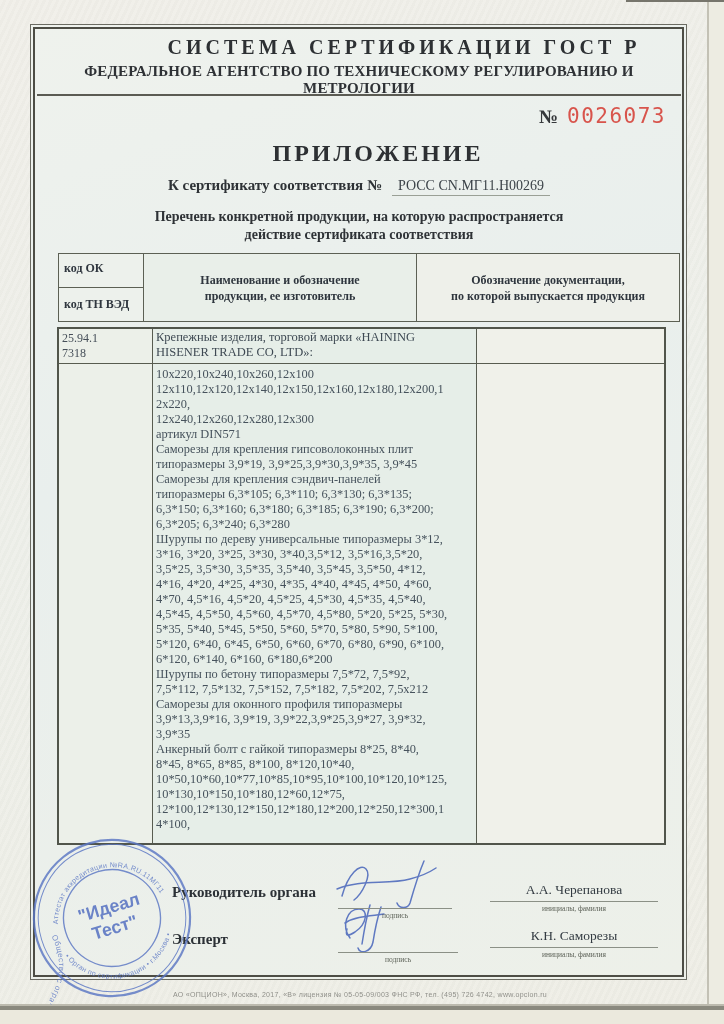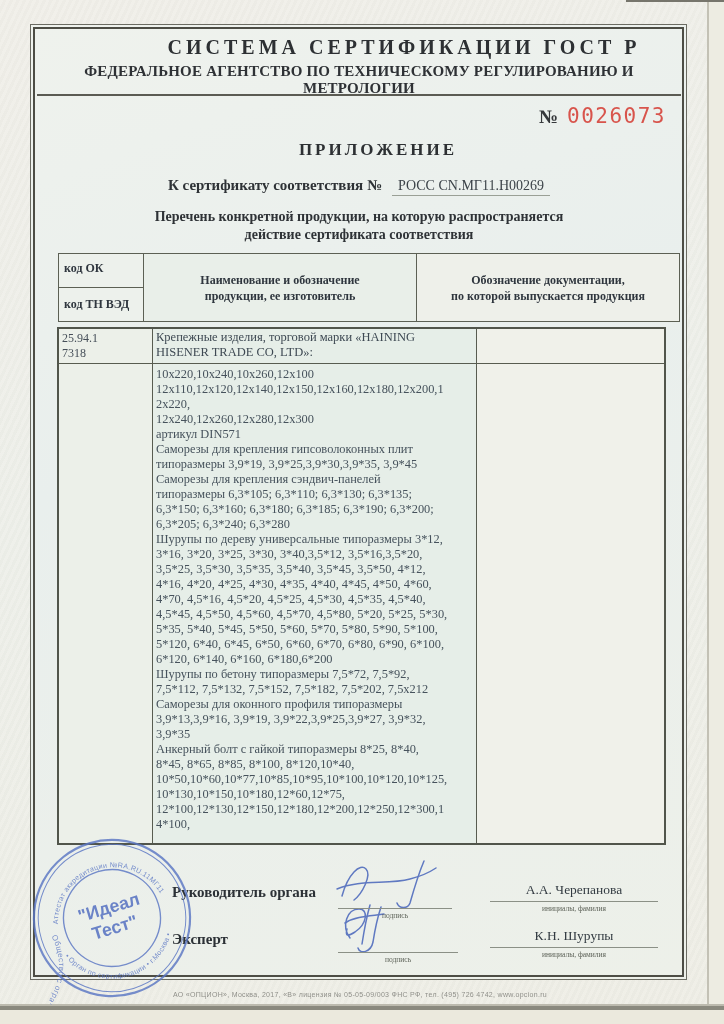--- a/index.html
+++ b/index.html
@@ -31,21 +31,21 @@
     font-size:15px; font-weight:bold; letter-spacing:0.2px; color:#2e3135; }
   .header-rule { left:37px; top:94px; width:644px; height:2px; background:#5b5b53; }
   
   .serial { left:440px; top:104px; width:226px; display:flex; justify-content:flex-end;
     align-items:baseline; gap:9px; }
   .serial-no-sign { font-size:19px; font-weight:bold; color:#35383b; }
   .serial-digits { font-family:"DejaVu Sans Mono", monospace; font-size:21px;
     letter-spacing:1.5px; color:#d8544c; }
   
   .appendix-title { left:36px; top:140px; width:646px; text-align:center;
-    font-size:17px; font-weight:bold; letter-spacing:3px; color:#2d3033;padding-left:38px; }
+    font-size:24px; font-weight:bold; letter-spacing:3px; color:#2d3033;padding-left:38px; }
   .cert-line { left:36px; top:177px; width:646px; display:flex; justify-content:center;
     align-items:baseline; gap:10px; }
   .cert-label { font-size:15px; font-weight:bold; color:#2e3236;text-align:center; }
   .cert-number { font-size:14px; color:#3c4349; border-bottom:1px solid #9aa096; padding:0 6px 1px 6px; }
   .subheading { left:36px; top:208px; width:646px; text-align:center; white-space:pre-line;
     font-size:14px; font-weight:bold; line-height:17.5px; color:#2e3236; }
   
   .th-box { position:absolute; border:1px solid #5c6054; }
   .th1 { left:58px; top:253px; width:86px; height:69px; background:#edf1ec; }
   .th1-div { left:58px; top:287px; width:86px; height:1px; background:#5c6054; }
@@ -205,21 +205,21 @@
   </svg>
 
   <div class="abs sig-line sig-line1"></div>
   <div class="abs cap cap-sign1">подпись</div>
   <div class="abs name name1">А.А. Черепанова</div>
   <div class="abs sig-line name-line1"></div>
   <div class="abs cap cap-name1">инициалы, фамилия</div>
 
   <div class="abs sig-line sig-line2"></div>
   <div class="abs cap cap-sign2">подпись</div>
-  <div class="abs name name2">К.Н. Шурупы</div>
+  <div class="abs name name2">К.Н. Саморезы</div>
   <div class="abs sig-line name-line2"></div>
   <div class="abs cap cap-name2">инициалы, фамилия</div>
 
   <svg class="stamp" viewBox="0 0 170 170">
     <defs>
       <path id="arcOuter" d="M 21 85 A 64 64 0 1 1 20.9 84.5" fill="none"></path>
       <path id="arcInnerTop" d="M 31 75 A 56 56 0 0 1 139 75" fill="none"></path>
       <path id="arcInnerBottom" d="M 28 108 A 61.5 61.5 0 0 0 142 108" fill="none"></path>
     </defs>
     <g fill="none" stroke="#5b77c4">

